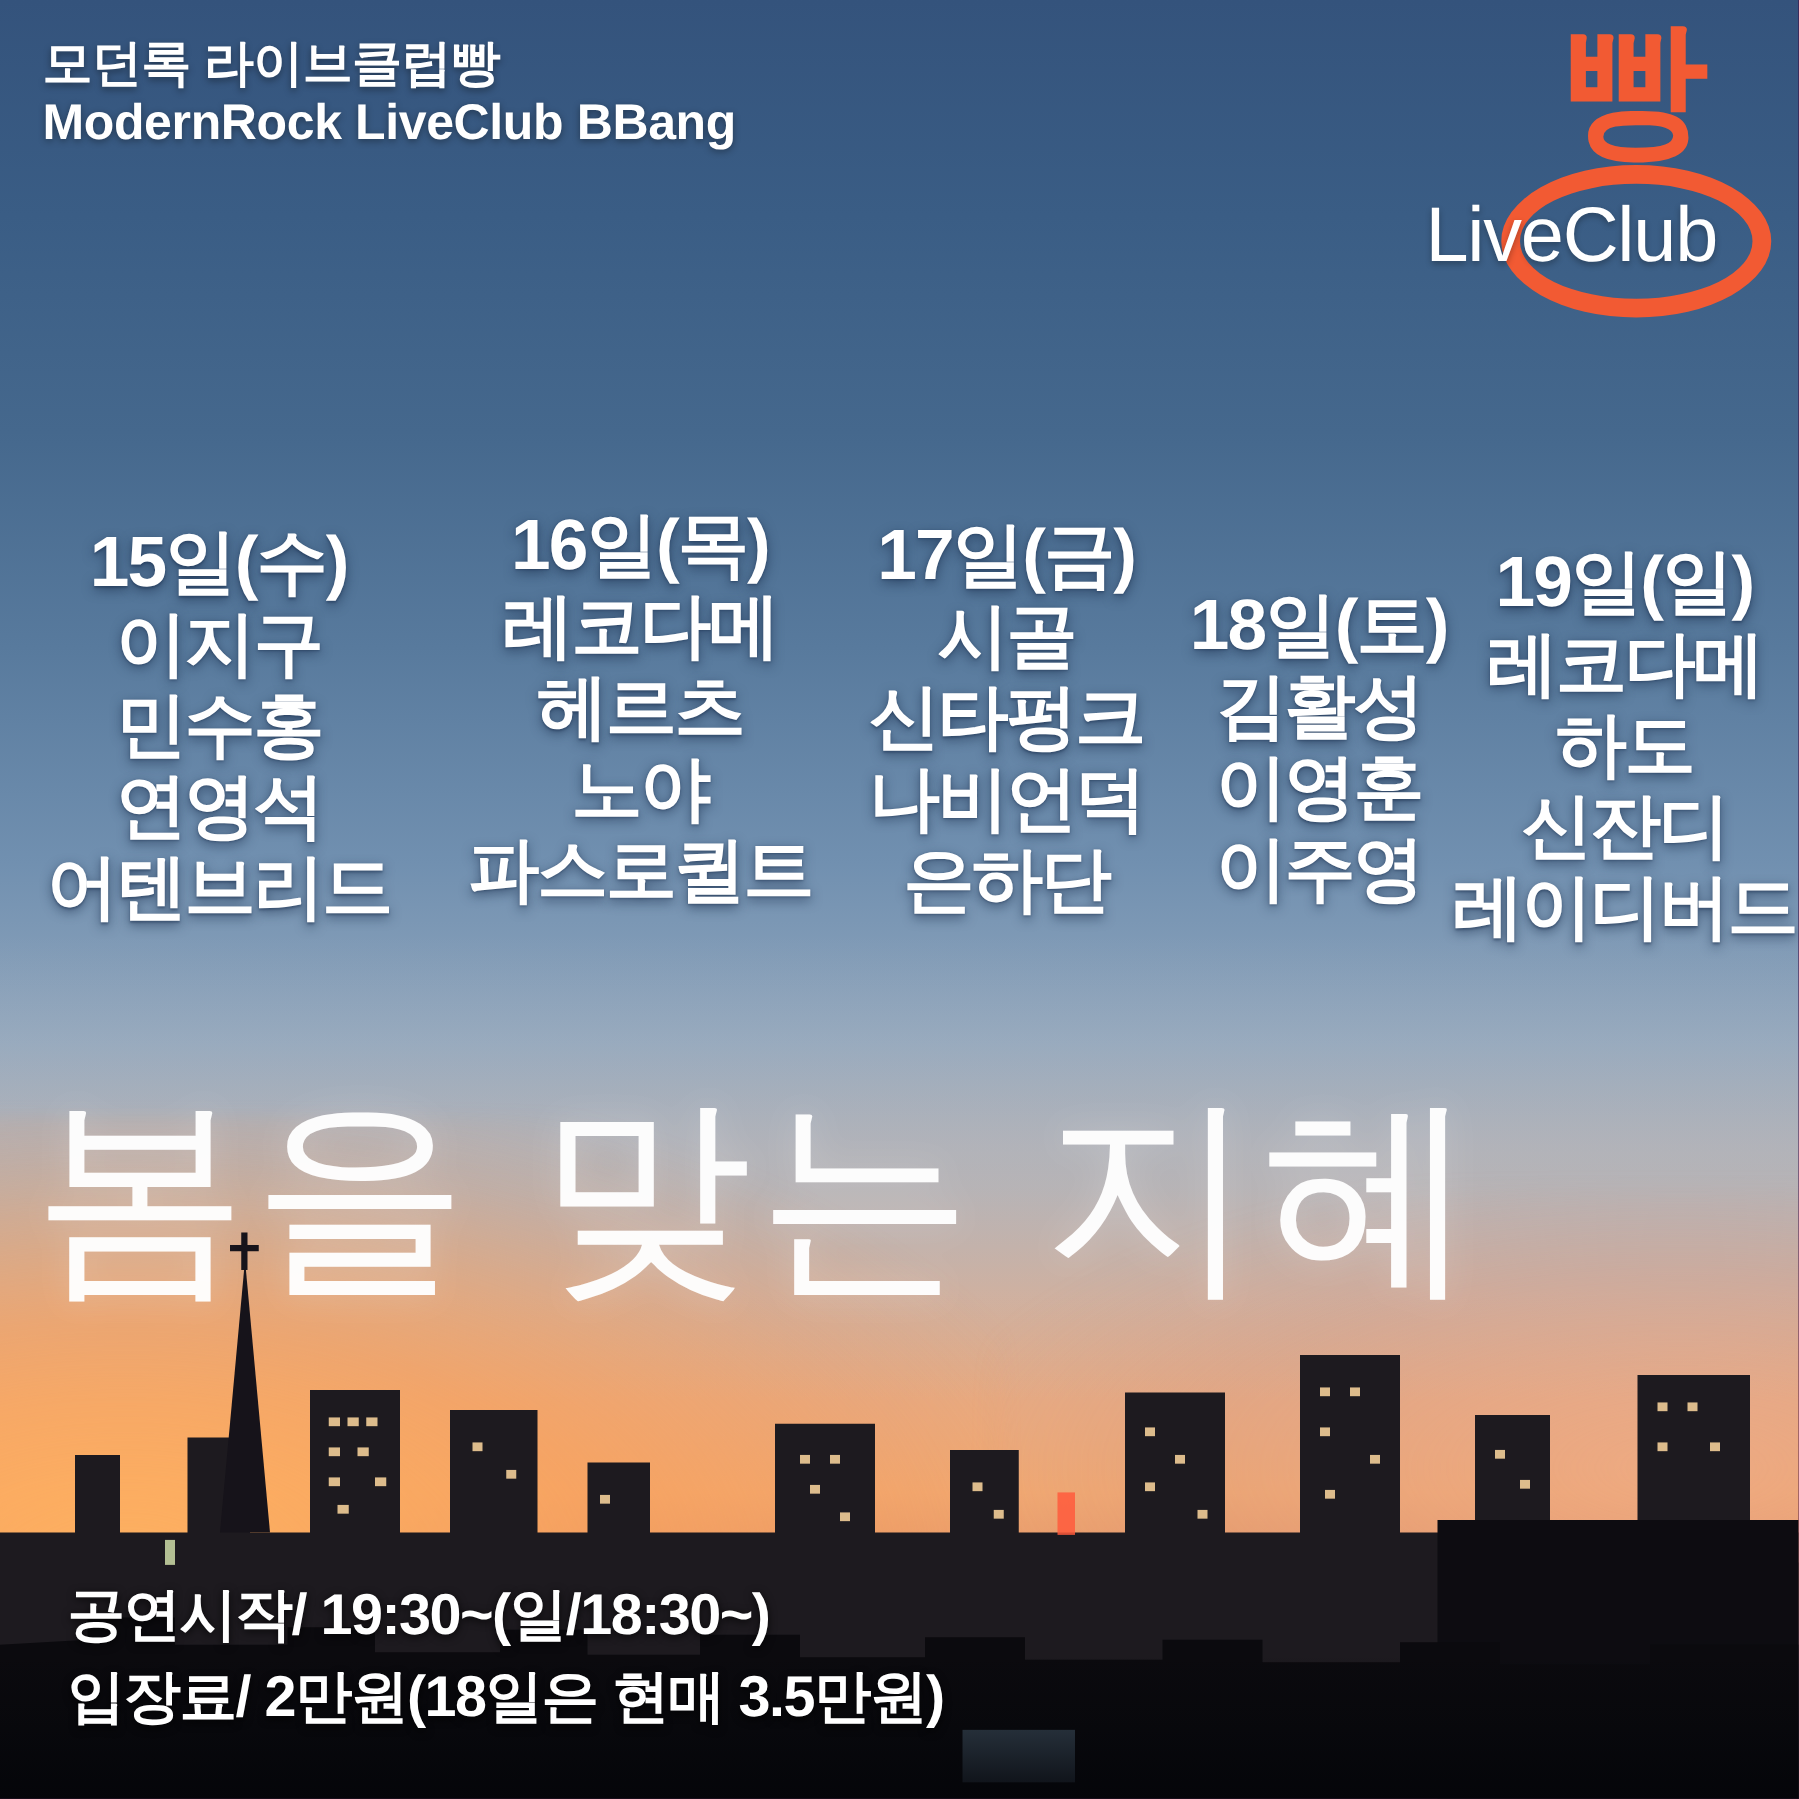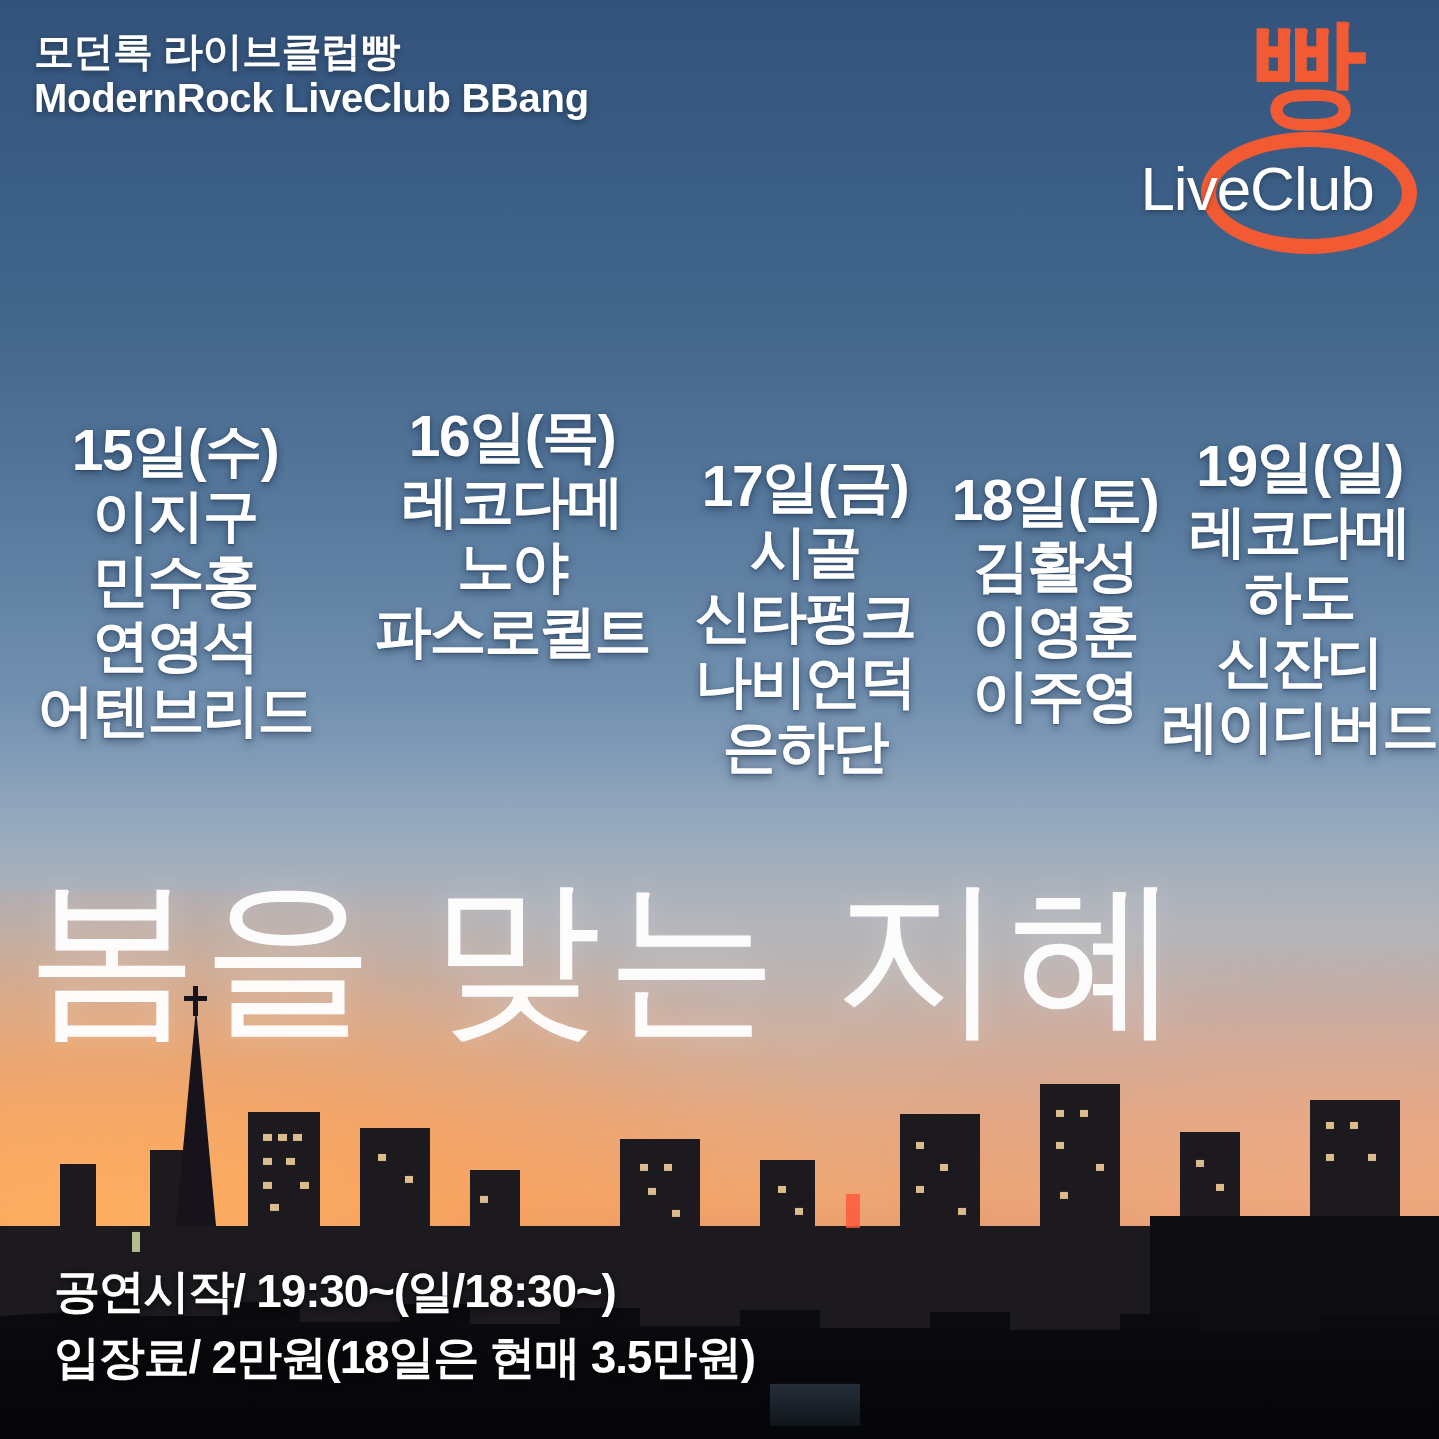--- a/index.html
+++ b/index.html
@@ -97,21 +97,21 @@
   .day{
     position:absolute;color:#fff;text-align:center;
     font-weight:700;line-height:1.14;
     text-shadow:0 3px 9px rgba(25,45,75,.60),0 1px 2px rgba(20,40,70,.45);
   }
   .day .date{font-size:57px;display:block;letter-spacing:-1.5px;}
   .day .act{font-size:57px;display:block;letter-spacing:-2px;white-space:nowrap;}
 
   .day-0{left:10px;  top:418px; width:330px;}
   .day-1{left:352px; top:404px; width:320px;}
-  .day-2{left:680px; top:454px; width:250px;}
+  .day-2{left:680px; top:412px; width:250px;}
   .day-3{left:935px; top:468px; width:240px;}
   .day-4{left:1160px;top:434px; width:279px;}
 
   
   .bigtitle{
     position:absolute;left:26px;top:866px;
     font-size:172px;font-weight:300;color:#ffffff;
     letter-spacing:4px;line-height:1.05;white-space:nowrap;
     opacity:.97;
     text-shadow:0 0 26px rgba(255,255,255,.20);
@@ -220,20 +220,21 @@
     <div class="day day-0">
       <span class="date">15일(수)</span>
       <span class="act">이지구</span>
       <span class="act">민수홍</span>
       <span class="act">연영석</span>
       <span class="act">어텐브리드</span>
     </div>
     <div class="day day-1">
       <span class="date">16일(목)</span>
       <span class="act">레코다메</span>
+      <span class="act">헤르츠</span>
       <span class="act">노야</span>
       <span class="act">파스로퀼트</span>
     </div>
     <div class="day day-2">
       <span class="date">17일(금)</span>
       <span class="act">시골</span>
       <span class="act">신타펑크</span>
       <span class="act">나비언덕</span>
       <span class="act">은하단</span>
     </div>

